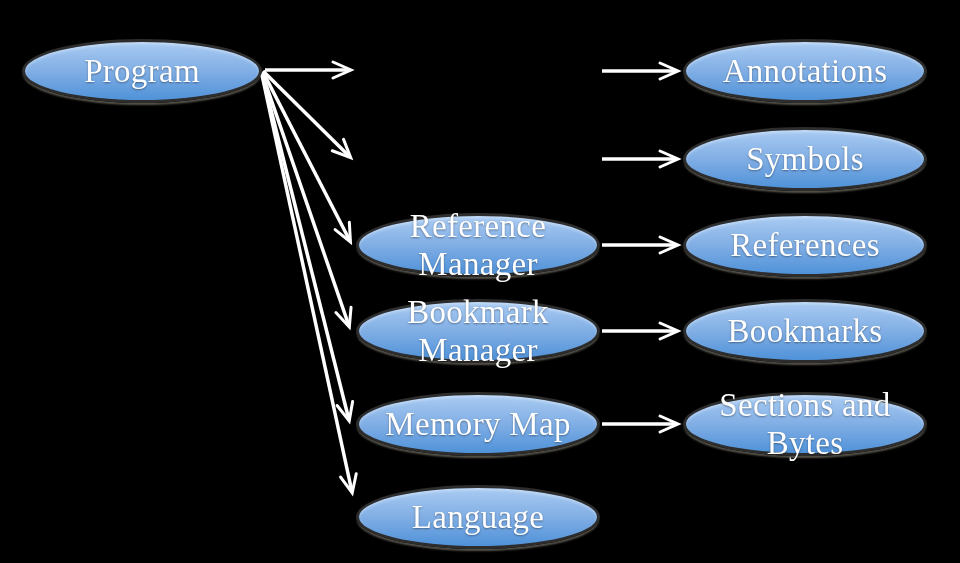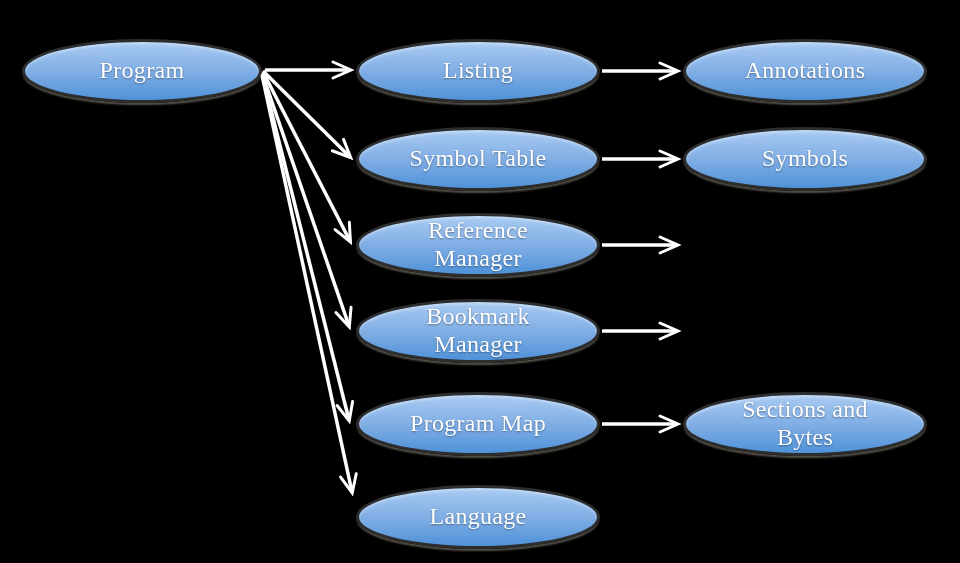--- a/index.html
+++ b/index.html
@@ -21,21 +21,21 @@
       var(--node-fill-top,#a9cbf2) 0%,
       var(--node-fill-mid,#7fade4) 52%,
       var(--node-fill-bottom,#4f92d9) 100%);
     box-shadow:0 3px 2px -1px rgba(170,163,145,0.5),
                inset 0 2px 3px rgba(255,255,255,0.35);
     display:flex;align-items:center;justify-content:center;
     text-align:center;
   }
   .node-label{
     color:var(--label-text,#fff);
-    font-size:24px;
+    font-size:33px;
     line-height:1.16;
     white-space:pre-line;
     text-shadow:0 1px 2px rgba(0,0,0,0.4);
     letter-spacing:0.3px;
     font-family:Liberation Serif, serif;
   }
   .node.program{left:22px;top:39px;width:240px;}
   .node.listing{left:356px;top:39px;}
   .node.symbol-table{left:356px;top:127px;}
   .node.reference-manager{left:356px;top:213px;}
@@ -71,44 +71,44 @@
     <line class="arrow" x1="602" y1="71" x2="677" y2="71" marker-end="url(#openArrow)"></line>
     <line class="arrow" x1="602" y1="159" x2="677" y2="159" marker-end="url(#openArrow)"></line>
     <line class="arrow" x1="602" y1="245" x2="677" y2="245" marker-end="url(#openArrow)"></line>
     <line class="arrow" x1="602" y1="331" x2="677" y2="331" marker-end="url(#openArrow)"></line>
     <line class="arrow" x1="602" y1="424" x2="677" y2="424" marker-end="url(#openArrow)"></line>
   </svg>
 
   <div class="node program">
     <span class="node-label">Program</span>
   </div>
-  <div class="node listing">
-    <span class="node-label">Listing</span>
-  </div>
-  <div class="node symbol-table">
-    <span class="node-label">Symbol Table</span>
-  </div>
   <div class="node reference-manager">
     <span class="node-label">Reference
 Manager</span>
   </div>
   <div class="node bookmark-manager">
     <span class="node-label">Bookmark
 Manager</span>
   </div>
   <div class="node memory-map">
-    <span class="node-label">Program Map</span>
+    <span class="node-label">Memory Map</span>
   </div>
   <div class="node language">
     <span class="node-label">Language</span>
   </div>
   <div class="node annotations">
     <span class="node-label">Annotations</span>
   </div>
   <div class="node symbols">
     <span class="node-label">Symbols</span>
   </div>
+  <div class="node references">
+    <span class="node-label">References</span>
+  </div>
+  <div class="node bookmarks">
+    <span class="node-label">Bookmarks</span>
+  </div>
   <div class="node sections-and-bytes">
     <span class="node-label">Sections and
 Bytes</span>
   </div>
 
 </div>
 
 </body></html>

